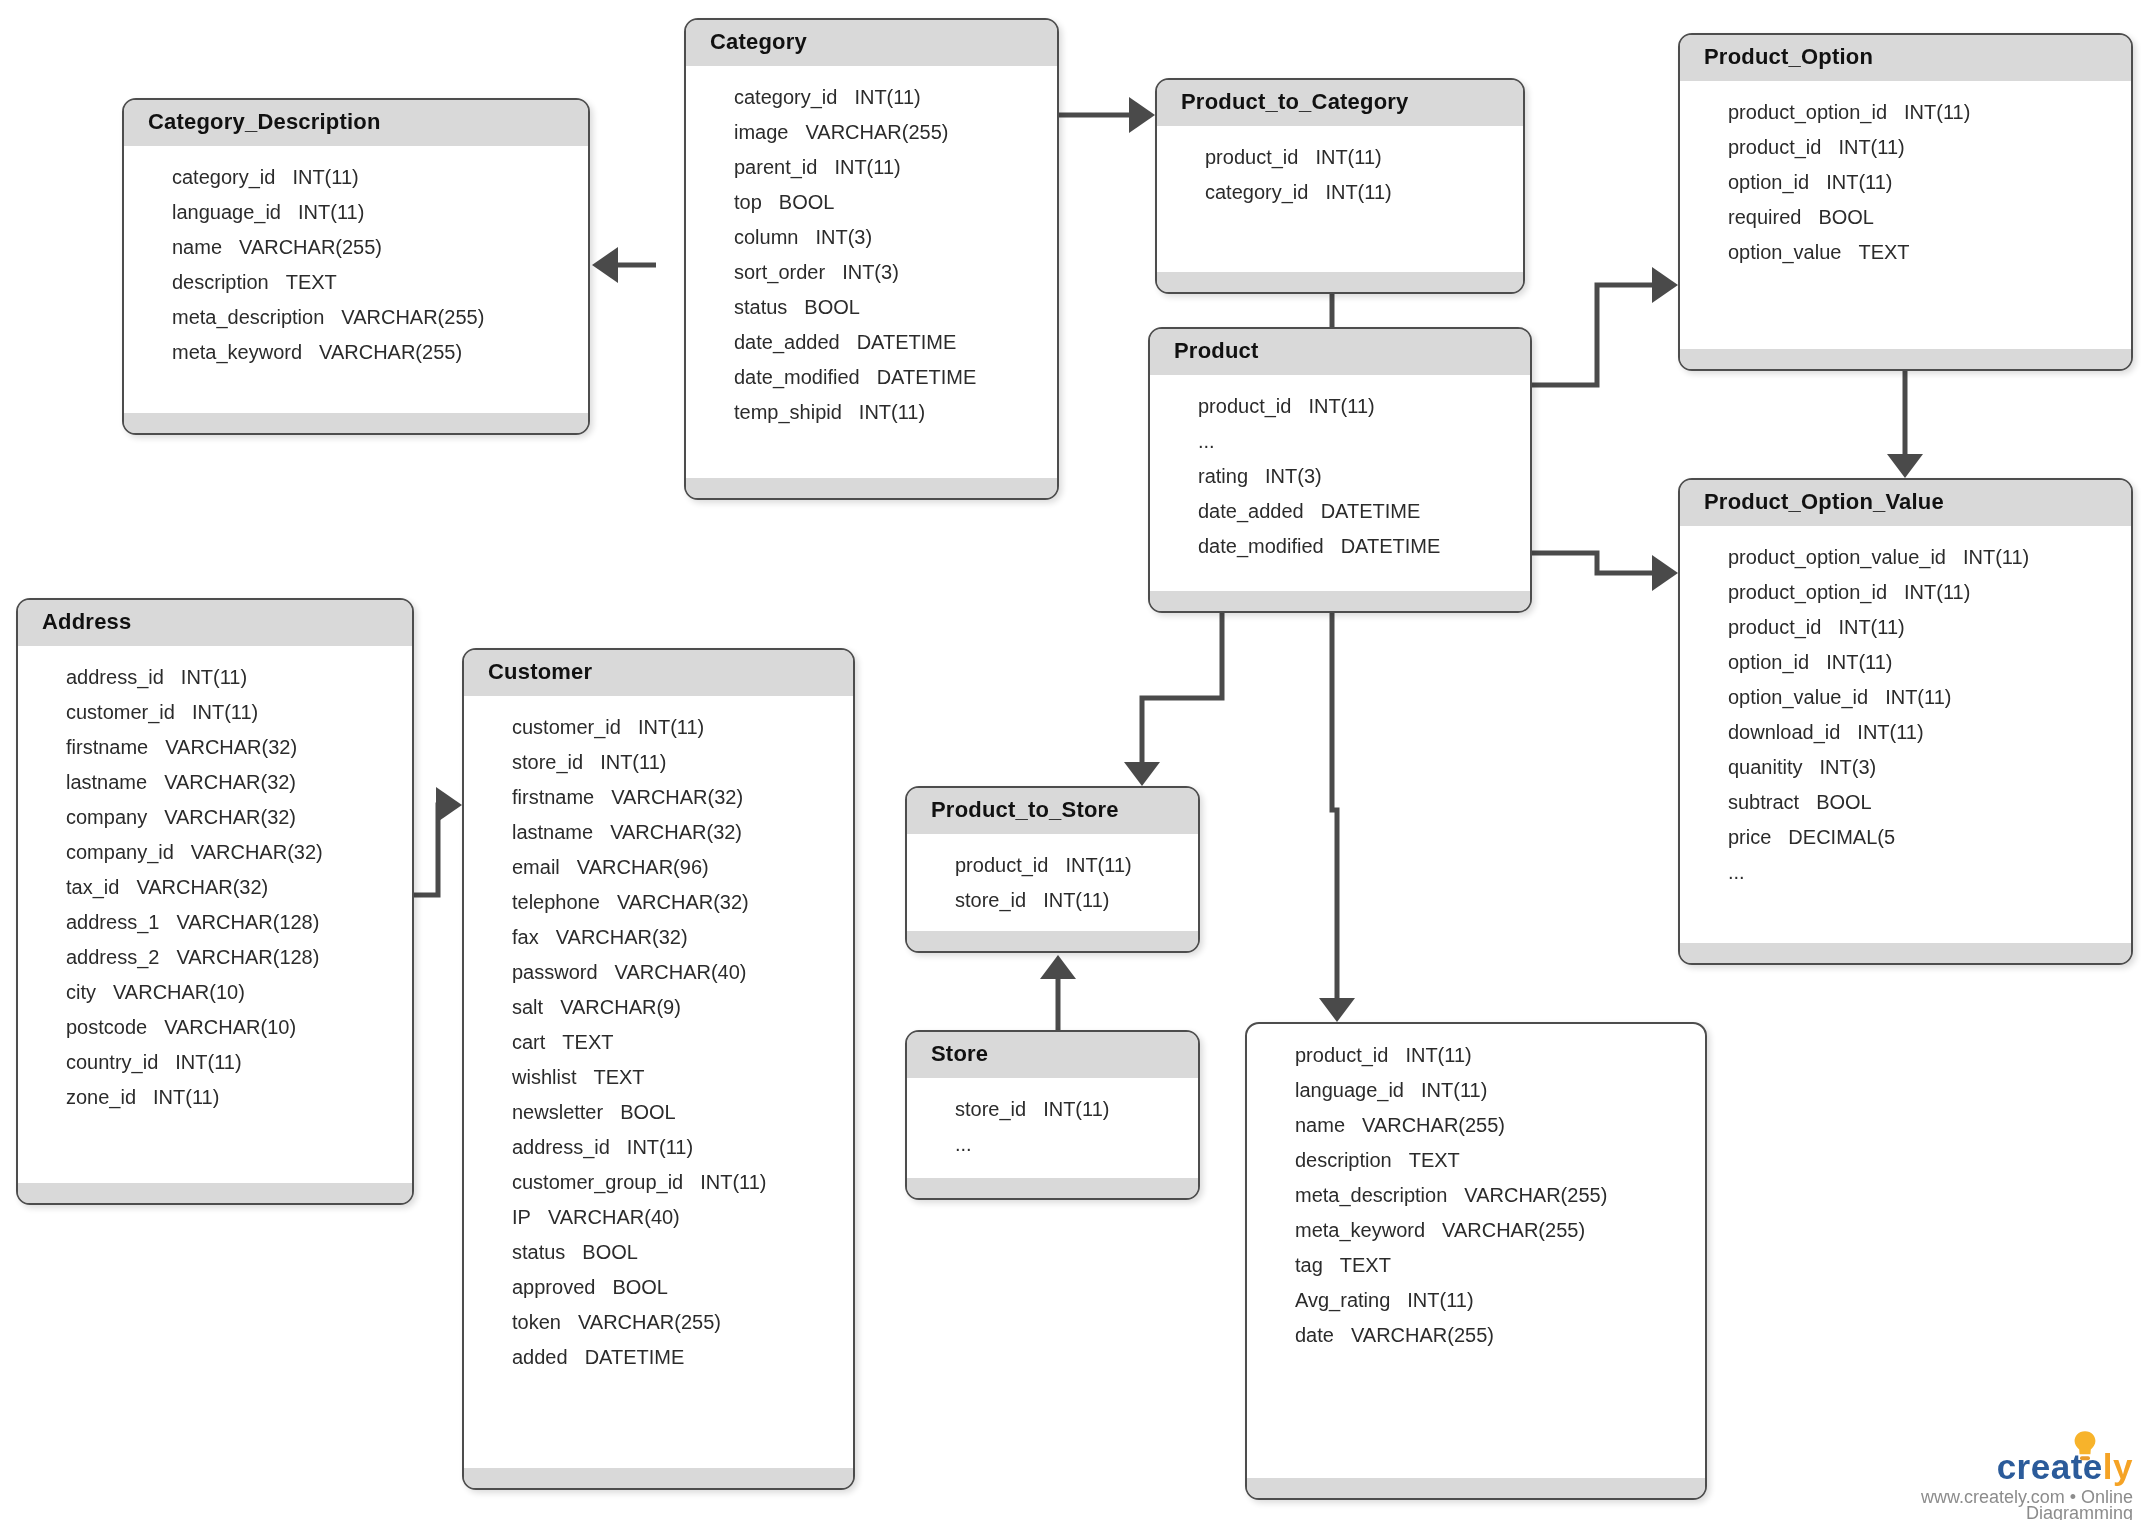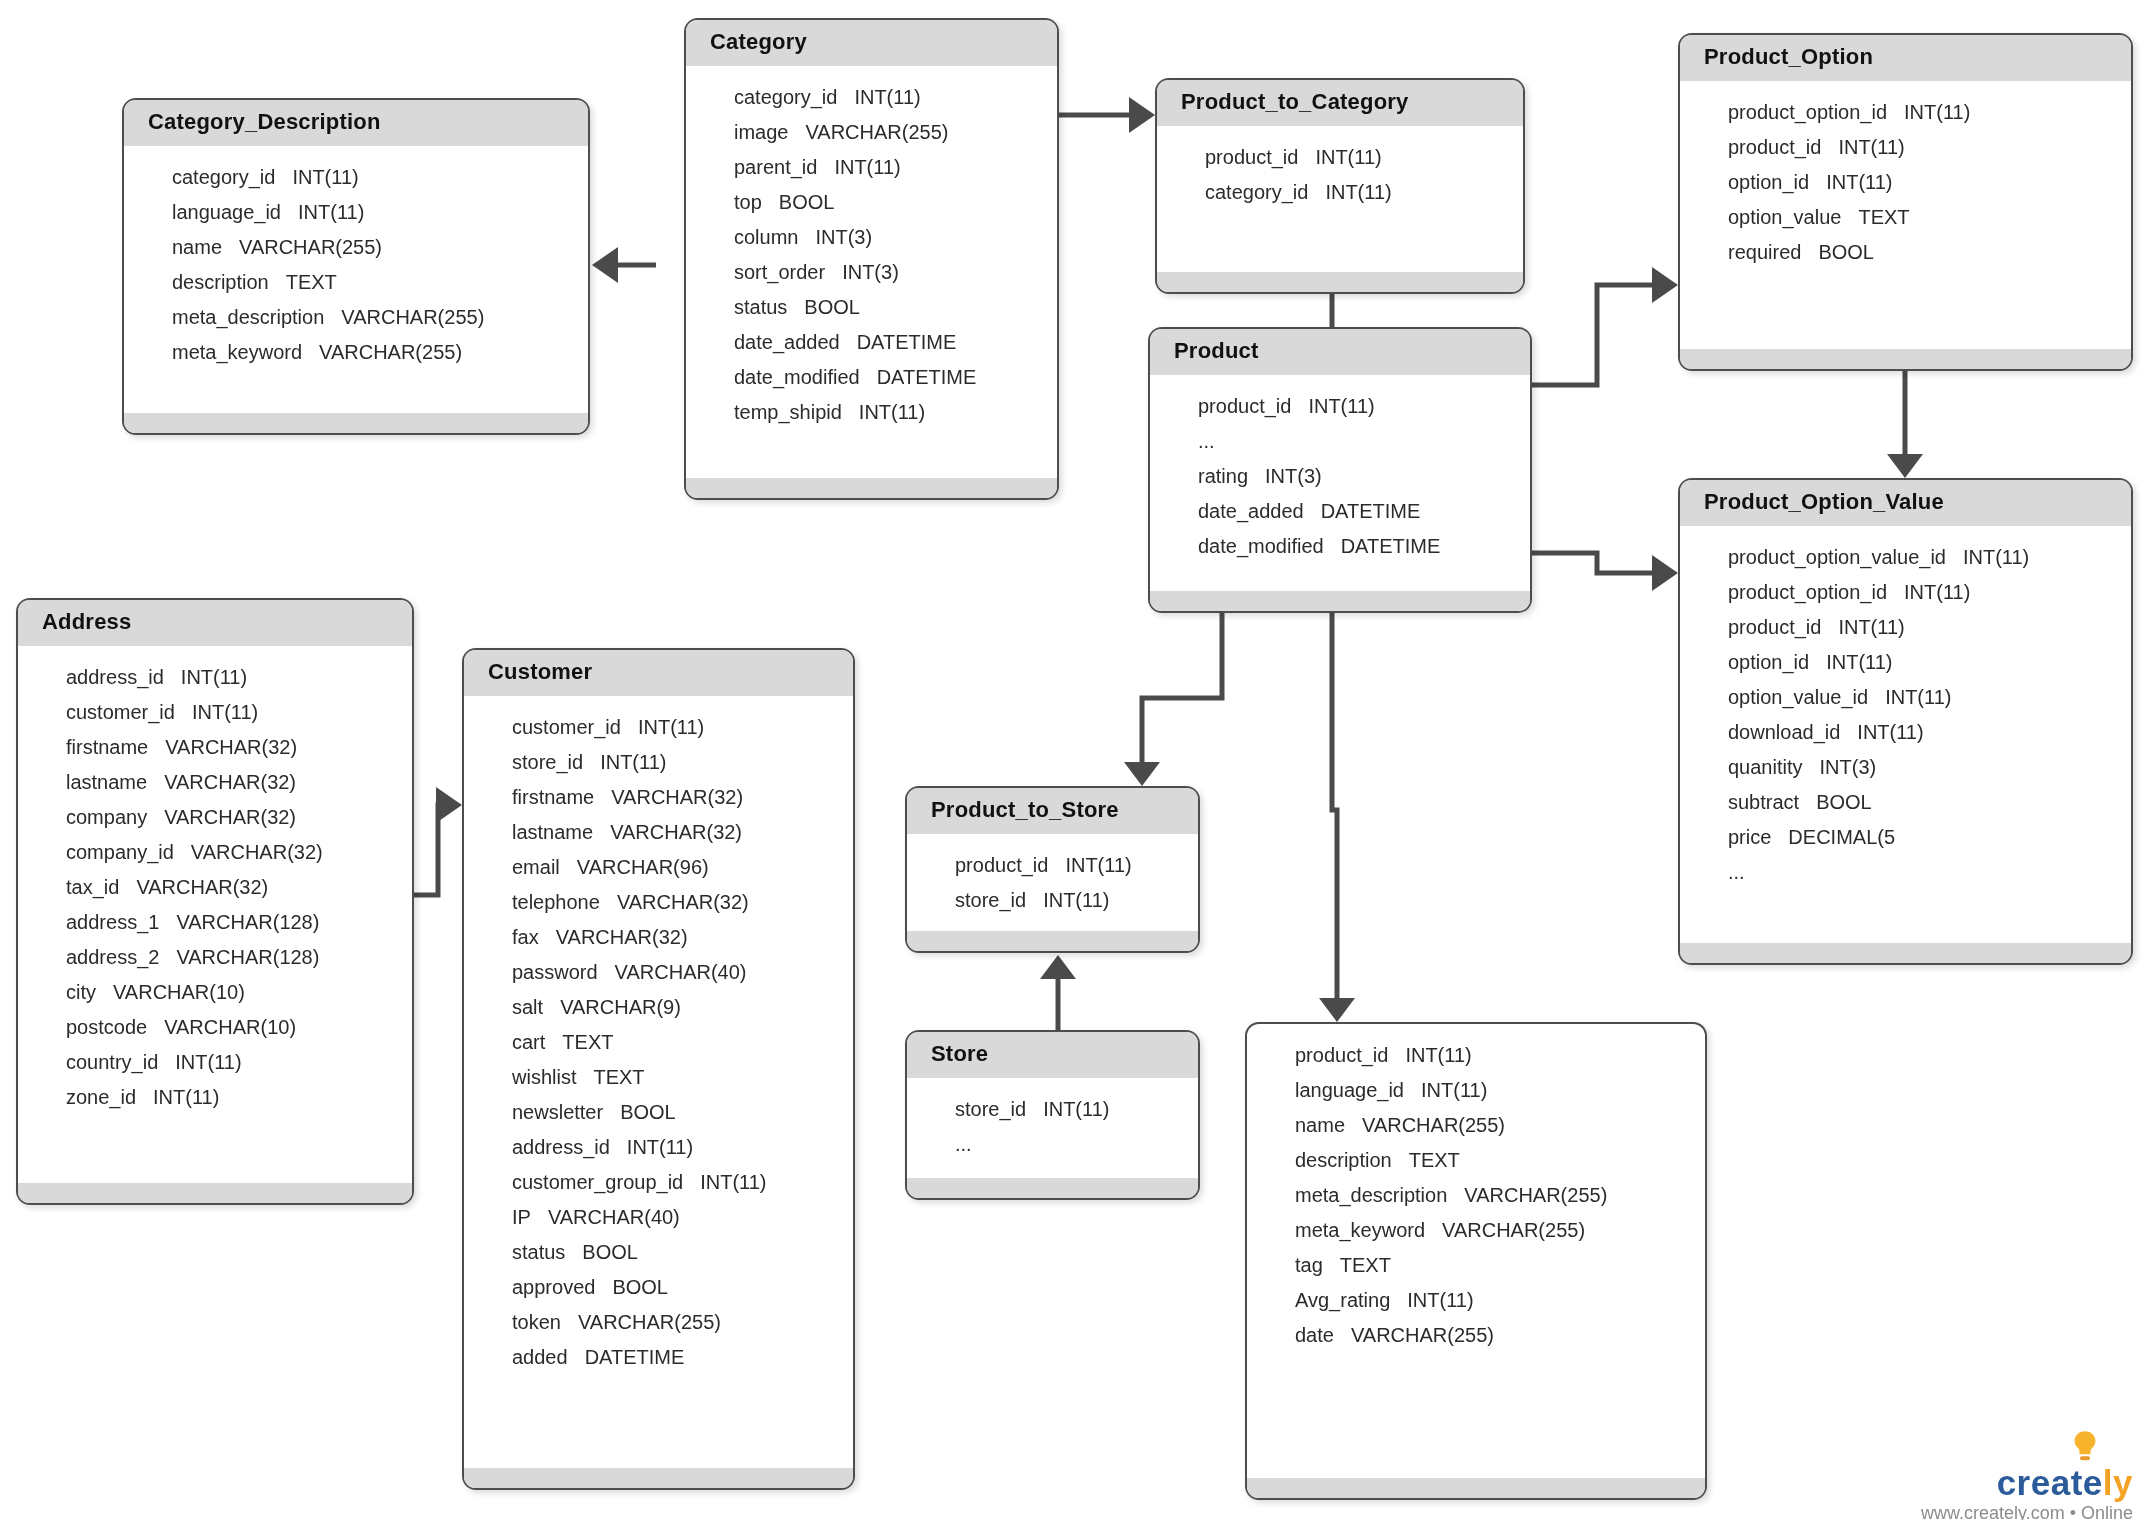--- a/index.html
+++ b/index.html
@@ -85,21 +85,21 @@
   .watermark .bulb {
     position: absolute;
     right: 34px;
     top: -4px;
   }
   .brand {
     font-size: 35px;
     font-weight: bold;
     letter-spacing: 0.5px;
     line-height: 42px;
-    margin-top: 28px;
+    margin-top: 12px;
   }
   .b-create { color: #2b5b9a; }
   .b-ly { color: #f5a325; }
   .tagline {
     font-size: 18px;
     color: #8c8c8c;
     line-height: 16px;
     margin-top: 1px;
   }
 </style>
@@ -254,25 +254,25 @@
 
         <div class="frow">
           <span class="fname">product_id</span><span class="ftype">INT(11)</span>
         </div>
 
         <div class="frow">
           <span class="fname">option_id</span><span class="ftype">INT(11)</span>
         </div>
 
         <div class="frow">
+          <span class="fname">required</span><span class="ftype">BOOL</span>
+        </div>
+
+        <div class="frow">
           <span class="fname">option_value</span><span class="ftype">TEXT</span>
-        </div>
-
-        <div class="frow">
-          <span class="fname">required</span><span class="ftype">BOOL</span>
         </div>
       </div>
     <div class="tbox-footer"></div>
   </div>
 
   <div class="tbox" id="t4">
     <div class="tbox-header">Product</div>
     <div class="tbox-body">
 
         <div class="frow">

